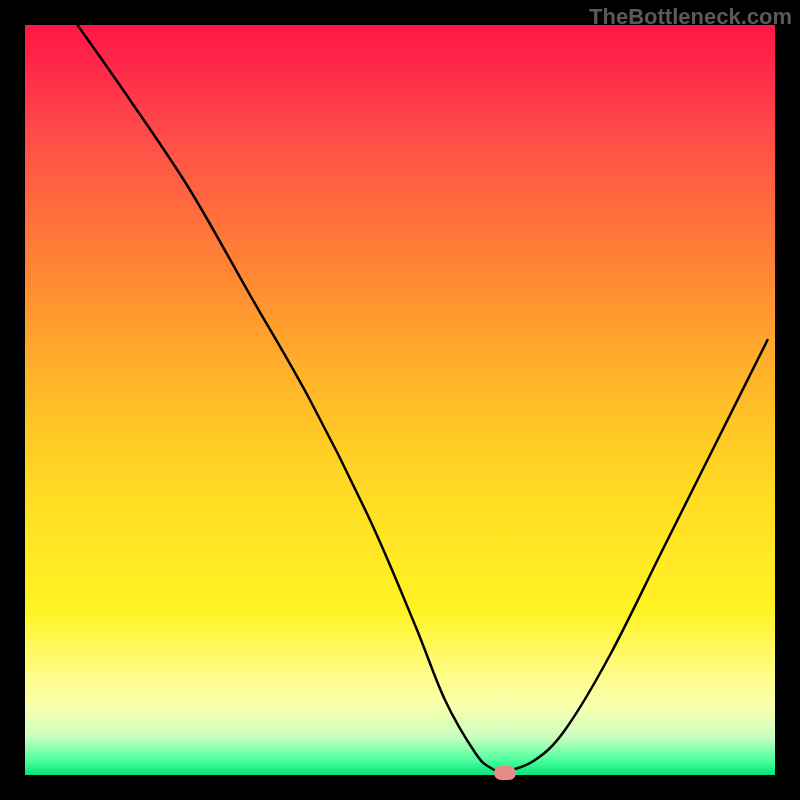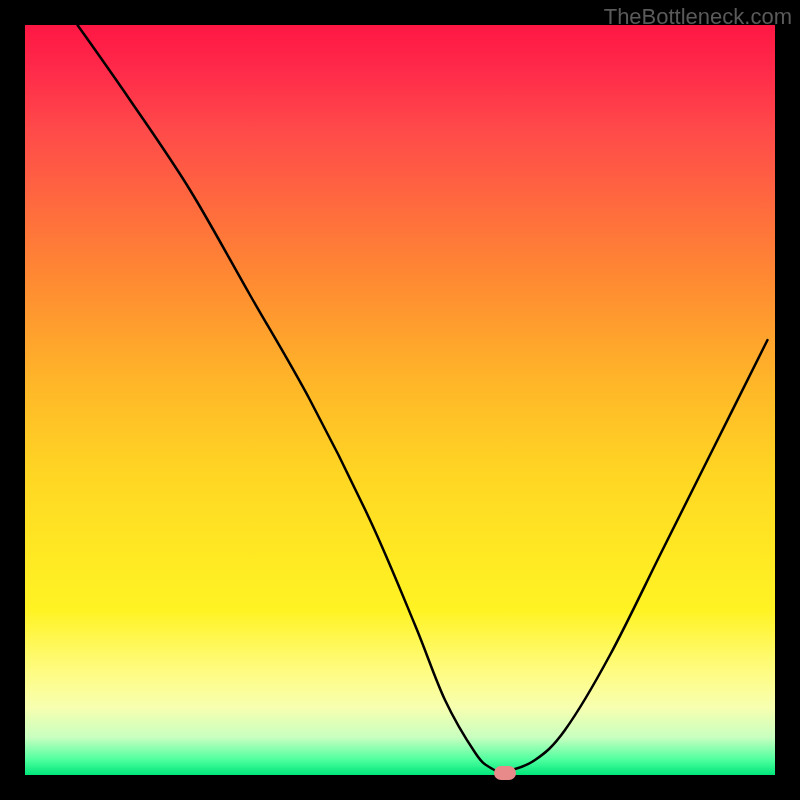--- a/index.html
+++ b/index.html
@@ -38,21 +38,21 @@
       #4dff9e 98%,
       #00e67a 100%
     );
   }
   .watermark {
     position: absolute;
     top: 4px;
     right: 8px;
     font-family: Arial, Helvetica, sans-serif;
     font-size: 22px;
-    font-weight: 400;
+    font-weight: 700;
     color: #5a5a5a;
     user-select: none;
   }
   svg.curve {
     position: absolute;
     left: 0;
     top: 0;
     width: 750px;
     height: 750px;
   }

